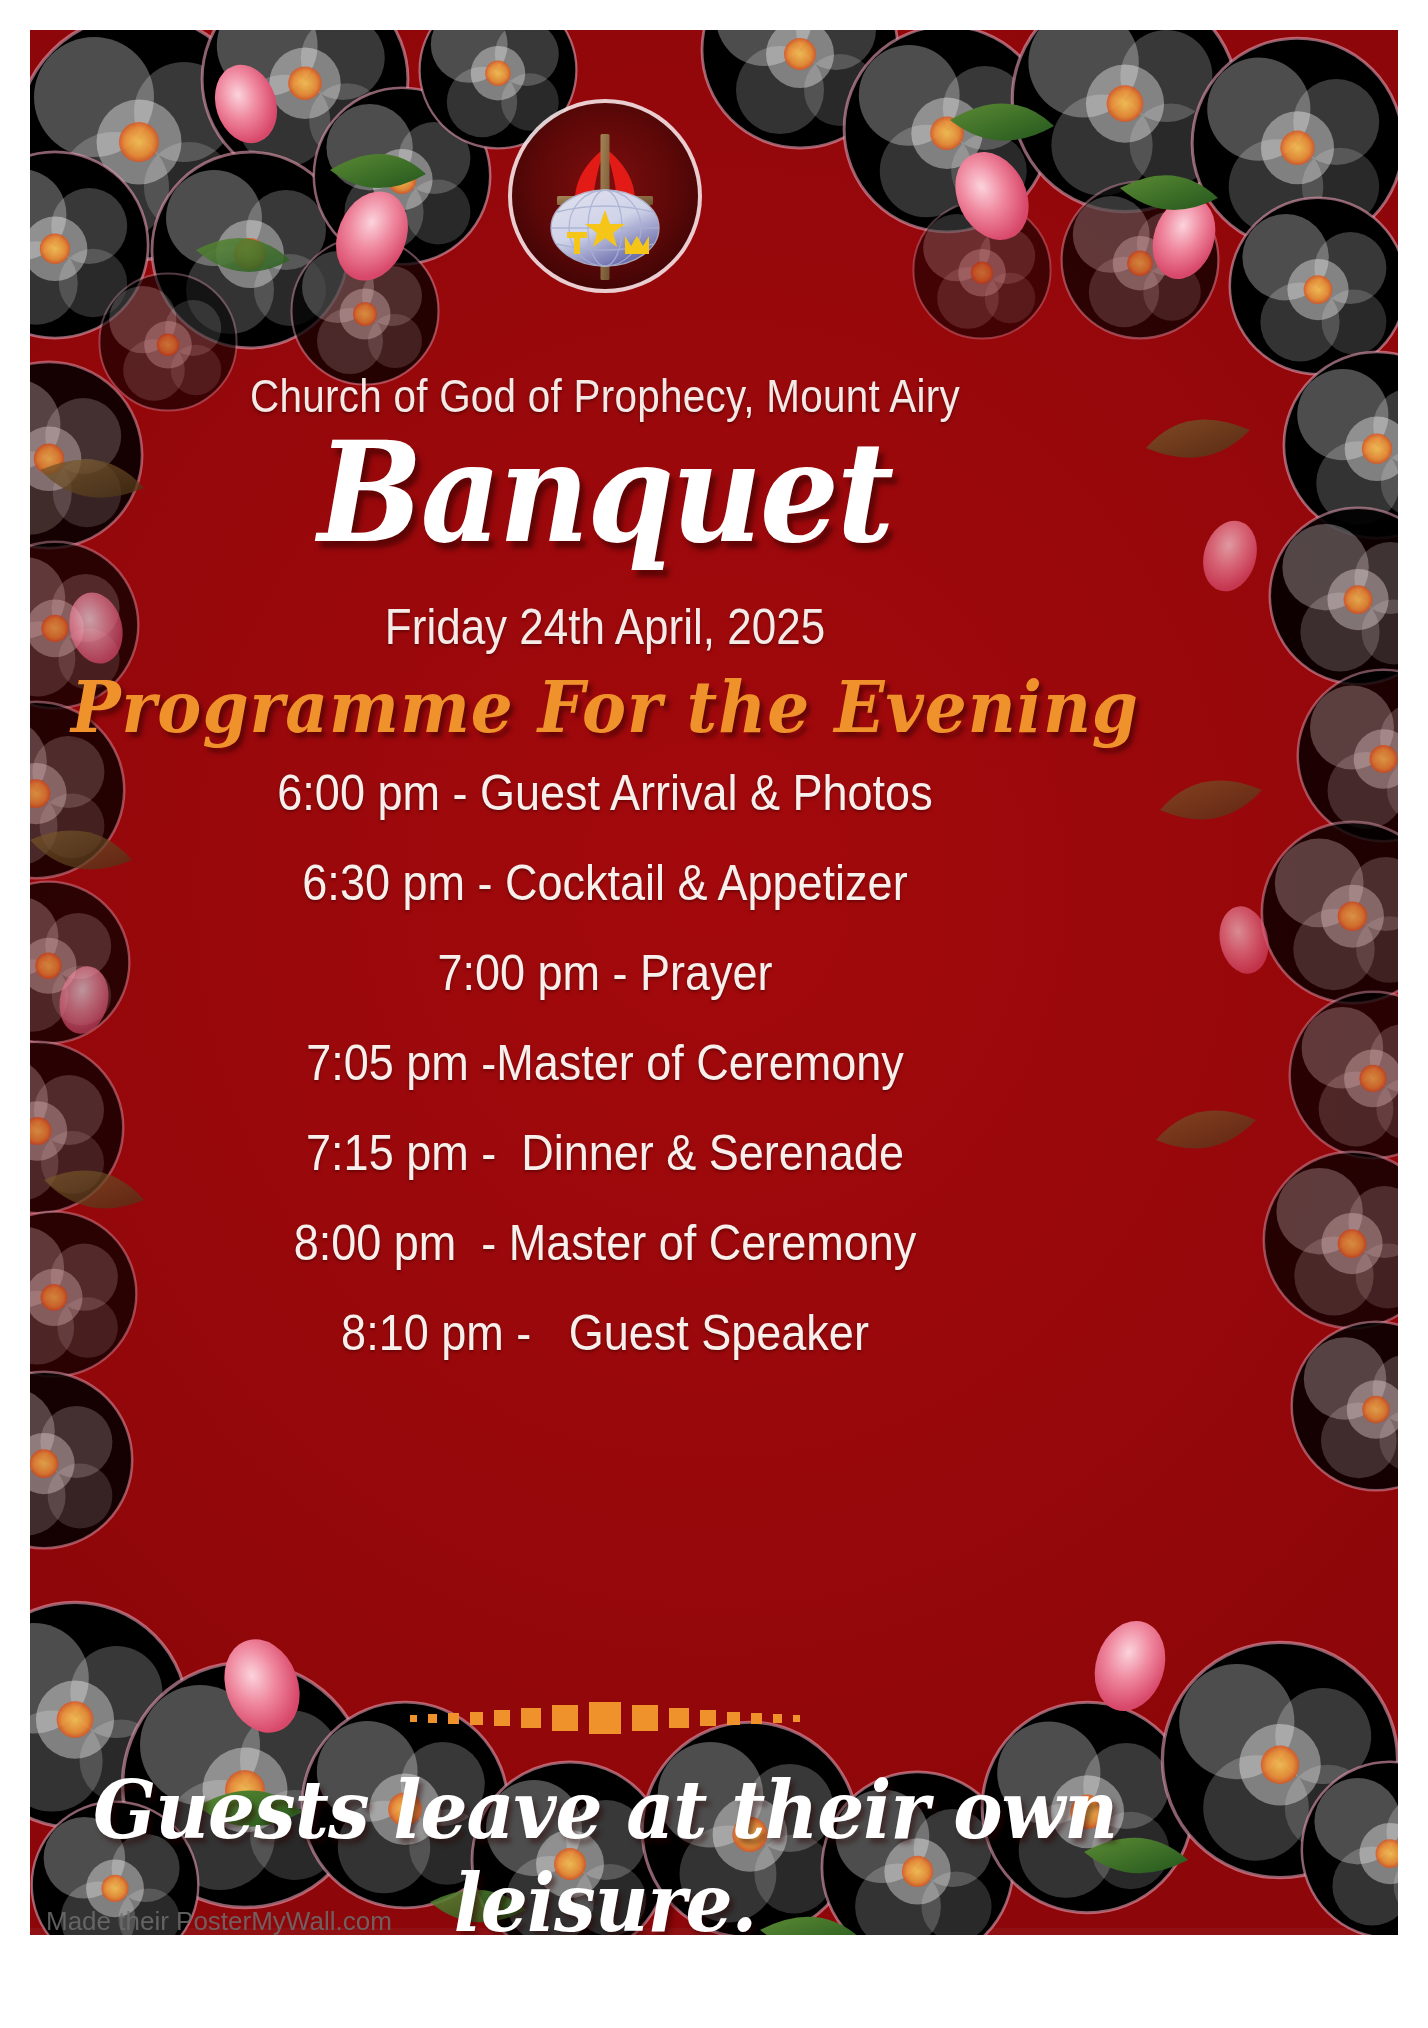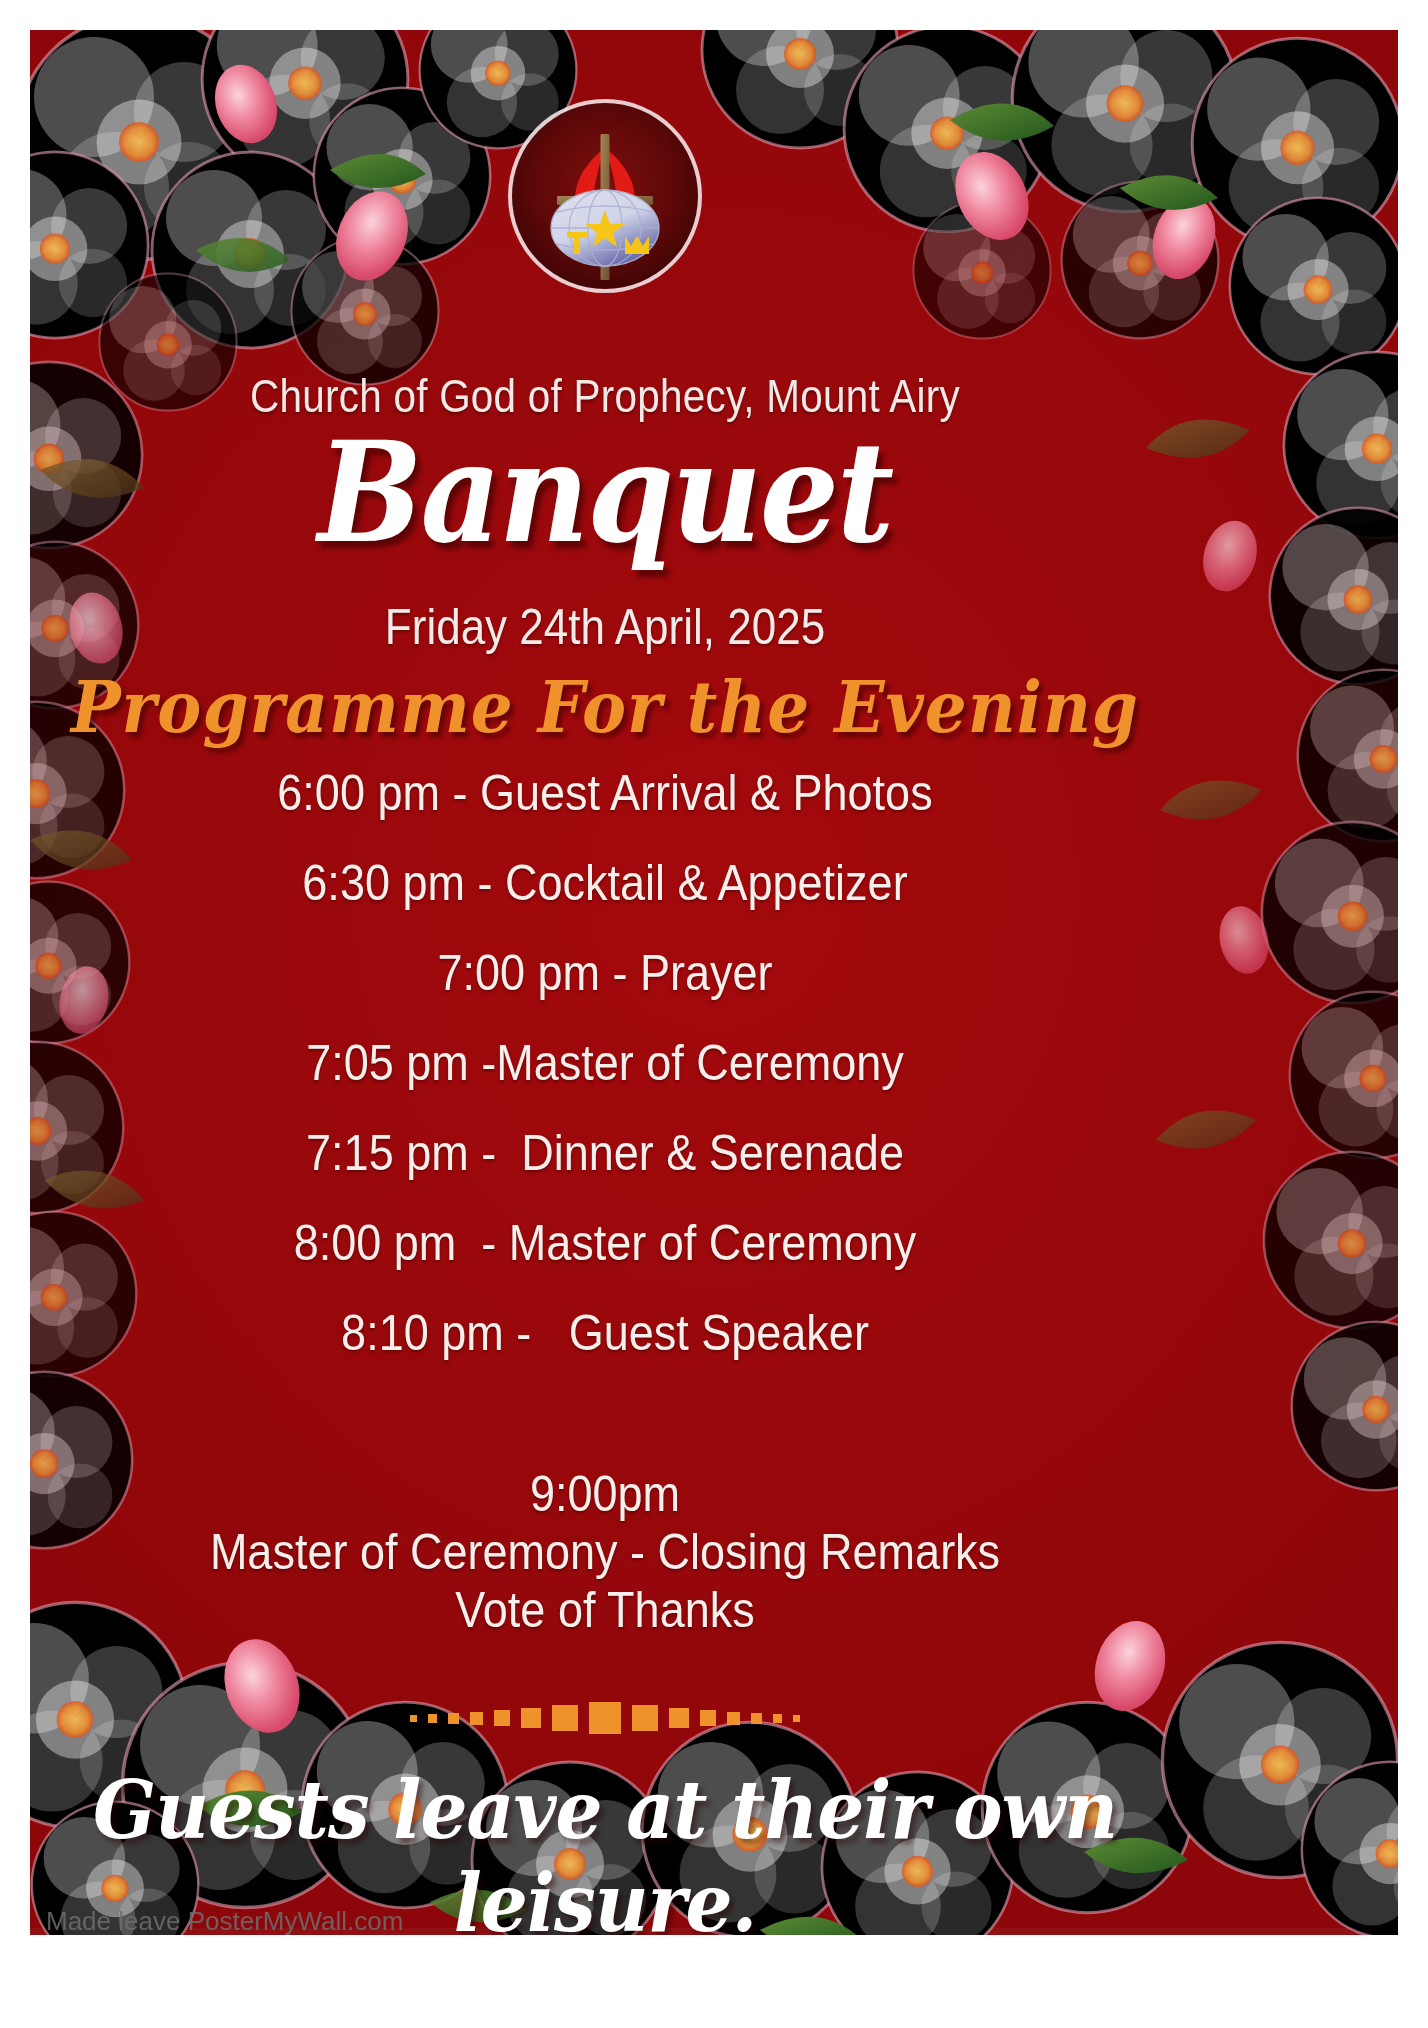--- a/index.html
+++ b/index.html
@@ -406,25 +406,20 @@
     <div class="schedule">
       <div class="sched-item">6:00 pm - Guest Arrival &amp; Photos</div>
       <div class="sched-item">6:30 pm - Cocktail &amp; Appetizer</div>
       <div class="sched-item">7:00 pm - Prayer</div>
       <div class="sched-item">7:05 pm -Master of Ceremony</div>
       <div class="sched-item">7:15 pm -  Dinner &amp; Serenade</div>
       <div class="sched-item">8:00 pm  - Master of Ceremony</div>
       <div class="sched-item">8:10 pm -   Guest Speaker</div>
     </div>
 
-    <div class="closing-block">
-      <div class="closing-line">9:00pm</div>
-      <div class="closing-line">Master of Ceremony - Closing Remarks</div>
-      <div class="closing-line">Vote of Thanks</div>
-    </div>
 
     <div class="divider" id="divider">
         <i style="width: 7px; height: 7px;"></i>
         <i style="width: 9px; height: 9px;"></i>
         <i style="width: 11px; height: 11px;"></i>
         <i style="width: 13px; height: 13px;"></i>
         <i style="width: 16px; height: 16px;"></i>
         <i style="width: 20px; height: 20px;"></i>
         <i style="width: 26px; height: 26px;"></i>
         <i style="width: 32px; height: 32px;"></i>
@@ -432,16 +427,16 @@
         <i style="width: 20px; height: 20px;"></i>
         <i style="width: 16px; height: 16px;"></i>
         <i style="width: 13px; height: 13px;"></i>
         <i style="width: 11px; height: 11px;"></i>
         <i style="width: 9px; height: 9px;"></i>
         <i style="width: 7px; height: 7px;"></i>
       </div>
 
     <div class="leisure">Guests leave at their own leisure.</div>
 
-    <div class="watermark">Made leave PosterMyWall.com</div>
+    <div class="watermark">Made their PosterMyWall.com</div>
 
   </div>
 </div>
 
 </body></html>

